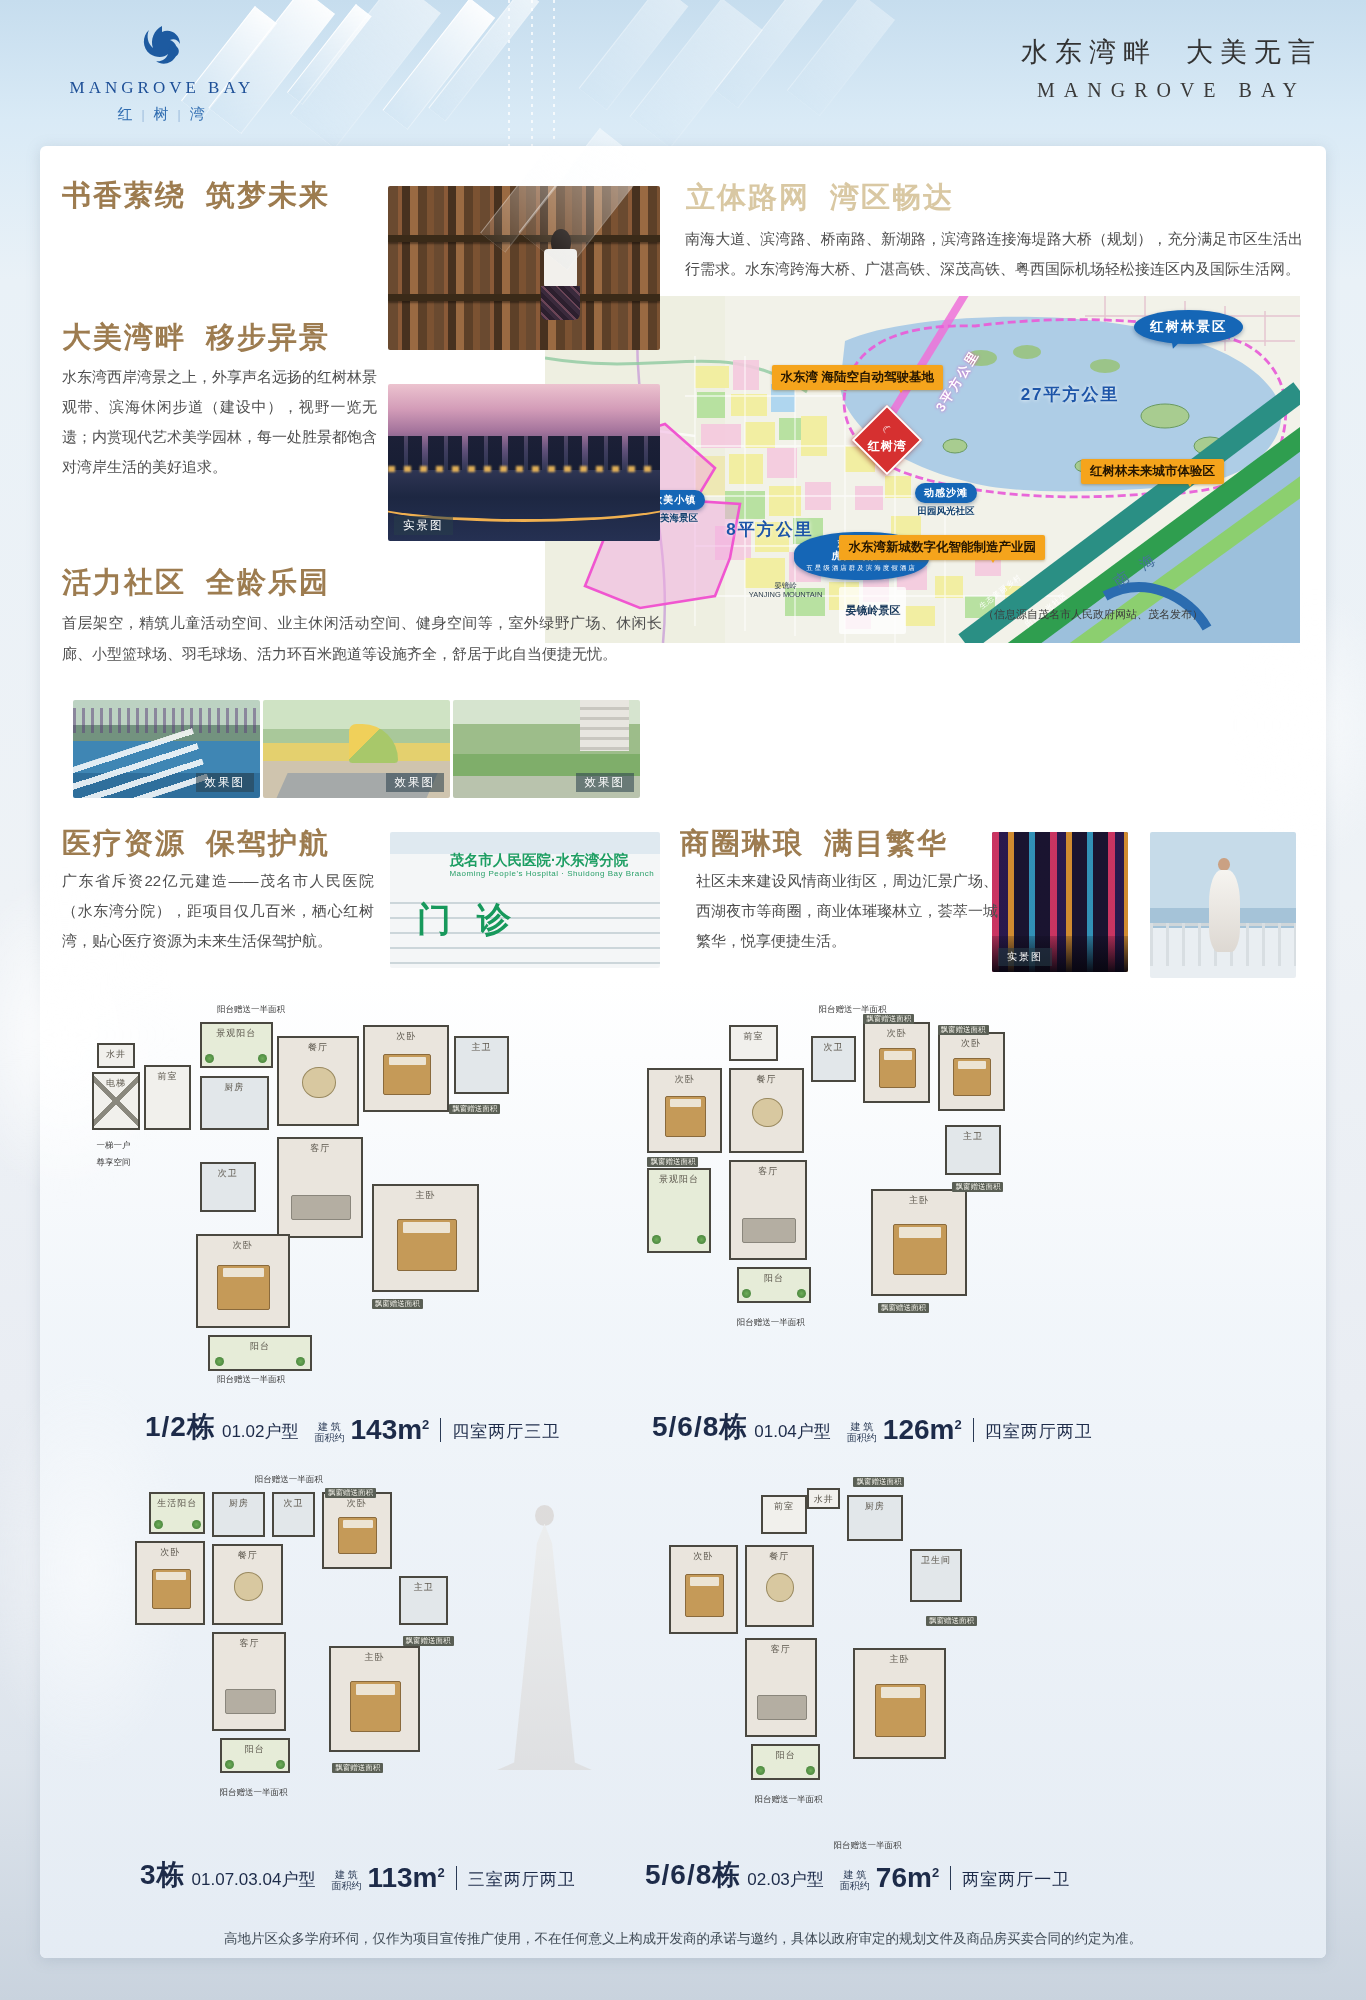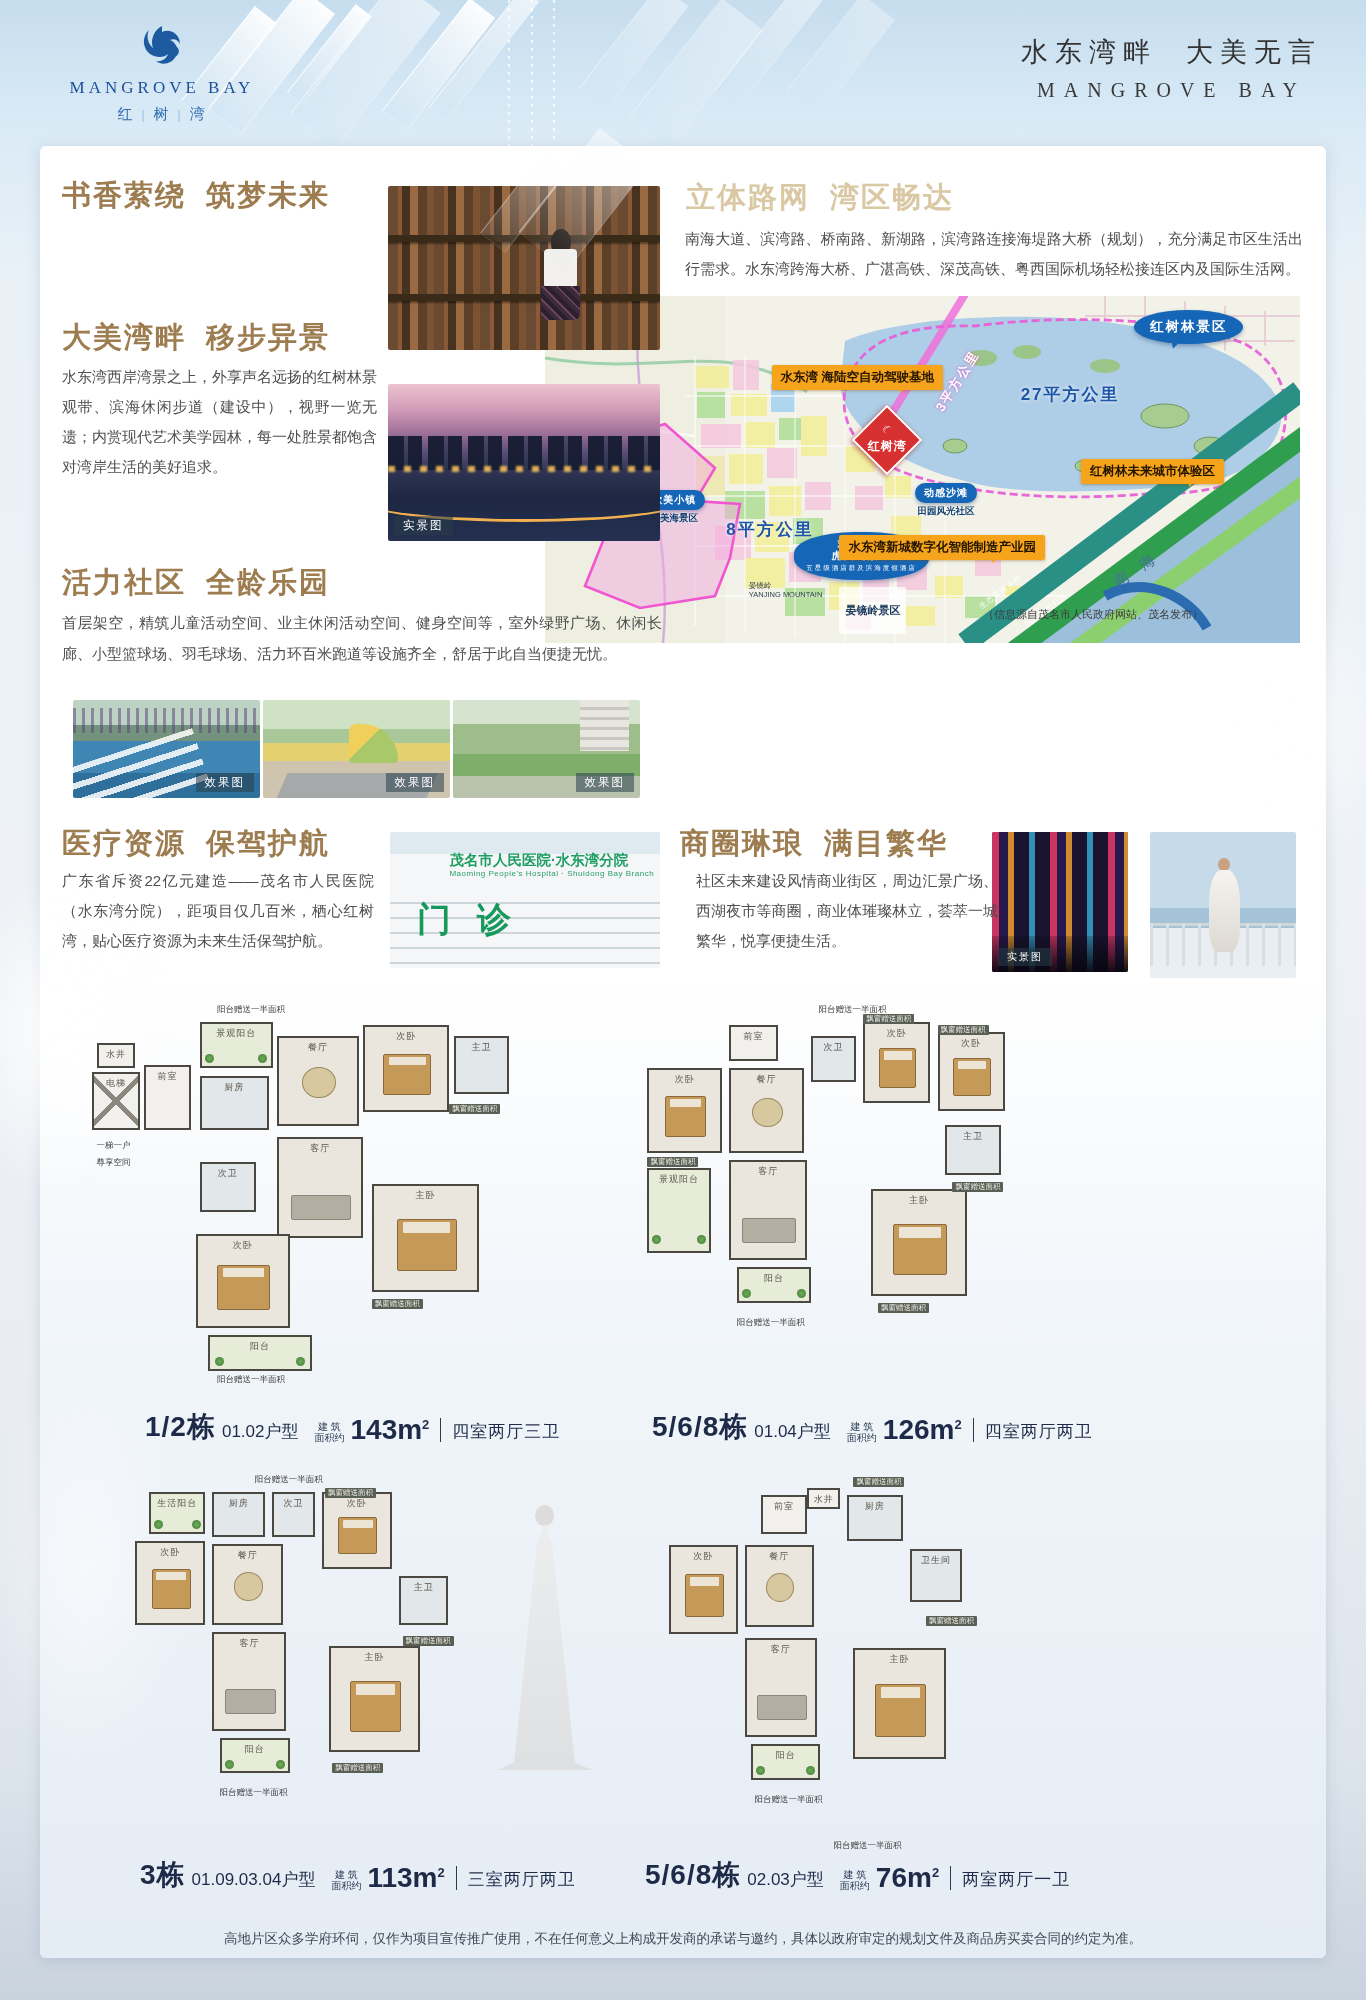--- a/index.html
+++ b/index.html
@@ -83,21 +83,21 @@
   .ml .ml-sub{font-size:9.5px;font-weight:bold;color:#12406e;margin-top:2px;text-shadow:0 0 3px #fff;}
   .ml.bubble:after{content:"";position:absolute;left:30%;bottom:-12px;border:7px solid transparent;border-top:14px solid #1566b6;transform:rotate(18deg);}
   .ml.bubble-multi .bb{font-size:10px;line-height:12px;padding:6px 12px;border-radius:45%;}
   .ml.bubble-multi .bb .s{font-size:6.5px;font-weight:normal;display:block;}
   .ml.marker{width:58px;height:58px;z-index:4;}
   .ml.marker .dm{position:absolute;inset:4px;background:#d63030;transform:rotate(45deg);border:2px solid #fff;box-shadow:0 2px 5px rgba(120,0,0,.5);}
   .ml.marker .dmt{position:absolute;inset:0;display:flex;flex-direction:column;align-items:center;justify-content:center;color:#fff;font-size:12px;font-weight:bold;letter-spacing:1px;}
   .ml.marker .dmt:before{content:"☾";font-size:11px;margin-bottom:1px;transform:rotate(40deg);}
   .ml.rot3{color:#fff;font-size:13px;font-weight:bold;letter-spacing:2px;transform:rotate(-58deg);text-shadow:0 0 3px #d84fc4;}
   .ml.rot-sea{color:#47729e;font-size:15px;letter-spacing:6px;transform:rotate(-33deg);}
-  .ml.tiny-dark{font-size:7.5px;color:#30404e;line-height:9px;}
+  .ml.tiny-dark{font-size:7.5px;color:#30404e;text-align:center;line-height:9px;}
   .ml.dark-txt{font-size:11px;font-weight:bold;color:#1a3a5c;background:rgba(255,255,255,.75);padding:16px 6px;border-radius:2px;}
   .ml.note{font-size:11px;color:#3c3c3c;}
   .ml.strip-txt{color:#fff;font-size:7.5px;letter-spacing:1px;transform:rotate(-38deg);opacity:.95;}
   
   .plan{position:absolute;z-index:3;}
   .room{position:absolute;box-sizing:border-box;border:2px solid #4a4840;display:flex;align-items:flex-start;justify-content:center;}
   .room .rlab{font-size:9px;color:#5c574d;margin-top:3px;z-index:2;letter-spacing:1px;}
   .room.rm{background:#eae5dd;}
   .room.wet{background:#e2e7ea;}
   .room.core{background:#f1f0ec;}
@@ -590,21 +590,21 @@
     <span class="pc-al">
         <i>建 筑</i>
         <i>面积约</i>
       </span>
     <span class="pc-a"><b>126</b><em>m</em><sup>2</sup></span>
     <span class="pc-d"></span>
     <span class="pc-l">四室两厅两卫</span>
   </div>
   <div class="pcap" style="left:140px;top:1856px;">
     <span class="pc-b">3栋</span>
-    <span class="pc-u">01.09.03.04户型</span>
+    <span class="pc-u">01.07.03.04户型</span>
     <span class="pc-al">
         <i>建 筑</i>
         <i>面积约</i>
       </span>
     <span class="pc-a"><b>113</b><em>m</em><sup>2</sup></span>
     <span class="pc-d"></span>
     <span class="pc-l">三室两厅两卫</span>
   </div>
   <div class="pcap" style="left:645px;top:1856px;">
     <span class="pc-b">5/6/8栋</span>

